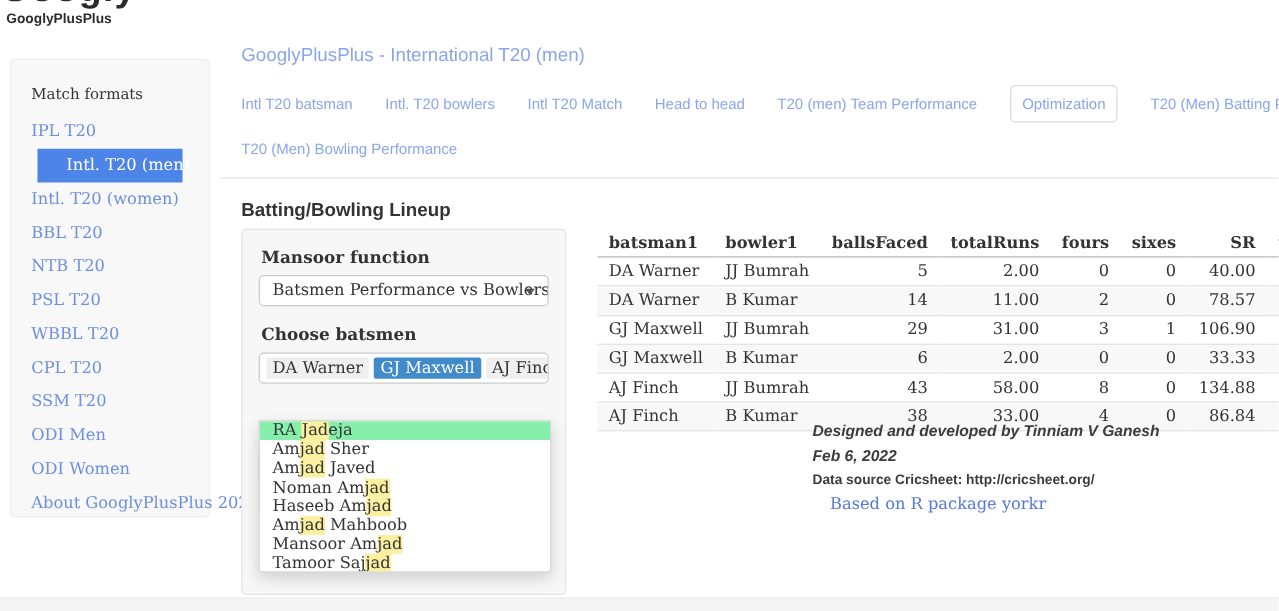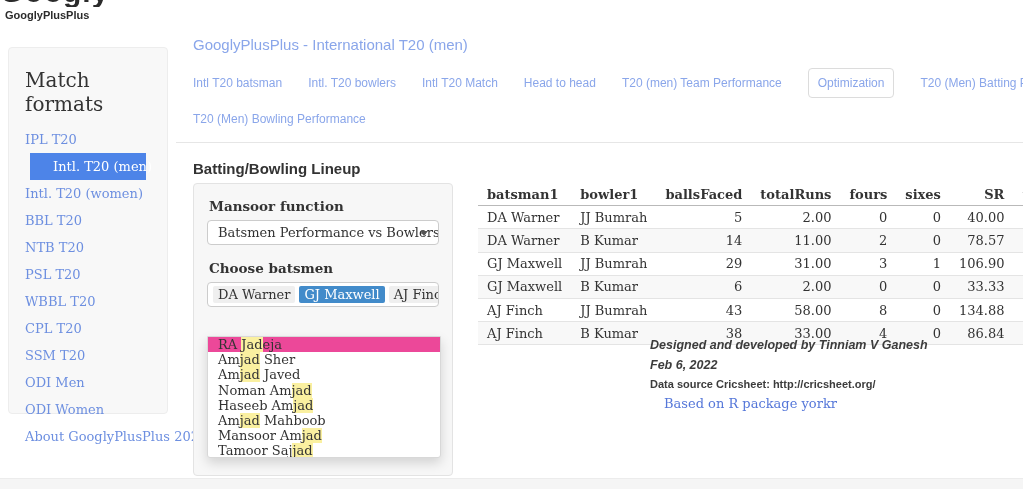--- a/index.html
+++ b/index.html
@@ -15,21 +15,21 @@
   .serif{font-family:"DejaVu Serif","Liberation Serif",serif;}
 
   
   .logo-clip{position:absolute;left:0;top:0;width:140px;height:7px;overflow:hidden;}
   .logo-clip .big{display:block;font-size:30px;font-weight:bold;color:#2b2b2b;margin-top:-25px;letter-spacing:1px;}
   .brand{position:absolute;left:5px;top:9px;font-size:11px;font-weight:bold;color:#2b2b2b;}
 
   
   .sidebar{position:absolute;left:8px;top:47px;width:160px;height:367px;background:#f8f8f8;
     border:1px solid #ededed;border-radius:4px;}
-  .sidebar-heading{margin:20px 16px 10px 16px;font-size:20px;color:#333;}
+  .sidebar-heading{margin:20px 16px 10px 16px;font-size:12px;color:#333;}
   .side-item{font-size:13px;padding:6px 16px;color:var(--link_blue);cursor:pointer;white-space:nowrap;}
   .side-item.selected{background:var(--selected_bg);color:#fff;border-radius:0;margin:0 21px;padding:6px 23px;}
 
   
   .page-title{position:absolute;left:193px;top:36px;font-size:15px;color:var(--tab_blue);}
   .tab-row{position:absolute;left:193px;display:flex;align-items:center;column-gap:26px;}
   .tab-row1{top:68px;height:30px;}
   .tab-row2{top:106px;height:26px;}
   .tab{font-size:12px;color:var(--tab_blue);white-space:nowrap;cursor:pointer;}
   .tab.active{border:1px solid #dcdcdc;border-radius:4px;background:#fff;padding:7px 9px;}
@@ -50,21 +50,21 @@
   .token-input.focused{border-color:#74a4dd;}
   .token{background:#efefef;color:#333;padding:0 5px;margin:1px 3px 1px 1px;border-radius:2px;white-space:nowrap;line-height:17px;}
   .token.active{background:var(--token_blue);color:#fff;}
   .typed{margin-left:2px;white-space:nowrap;}
   .cursor-bar{display:inline-block;width:1px;height:14px;background:#222;vertical-align:middle;margin-left:1px;}
 
   
   .dropdown{position:absolute;left:13px;top:152px;width:234px;height:122px;background:#fff;
     border:1px solid #d8d8d8;border-radius:0 0 3px 3px;box-shadow:0 5px 12px rgba(0,0,0,0.15);overflow:hidden;z-index:5;}
   .option{font-size:13px;color:#333;padding:0 10px;line-height:15.2px;white-space:nowrap;cursor:pointer;}
-  .option.active{background:#ec4899;}
+  .option.active{background:#86efac;}
   .option .hl{background:var(--highlight);}
 
   
   .results{position:absolute;left:478px;top:183px;}
   table{border-collapse:collapse;font-size:13px;}
   th,td{padding:3.6px 9px;white-space:nowrap;}
   th{font-weight:bold;border-bottom:1px solid #b9b9b9;}
   td{border-top:1px solid #e4e4e4;}
   tr:first-child td{border-top:none;}
   tbody tr:nth-child(even){background:#f8f8f8;}

